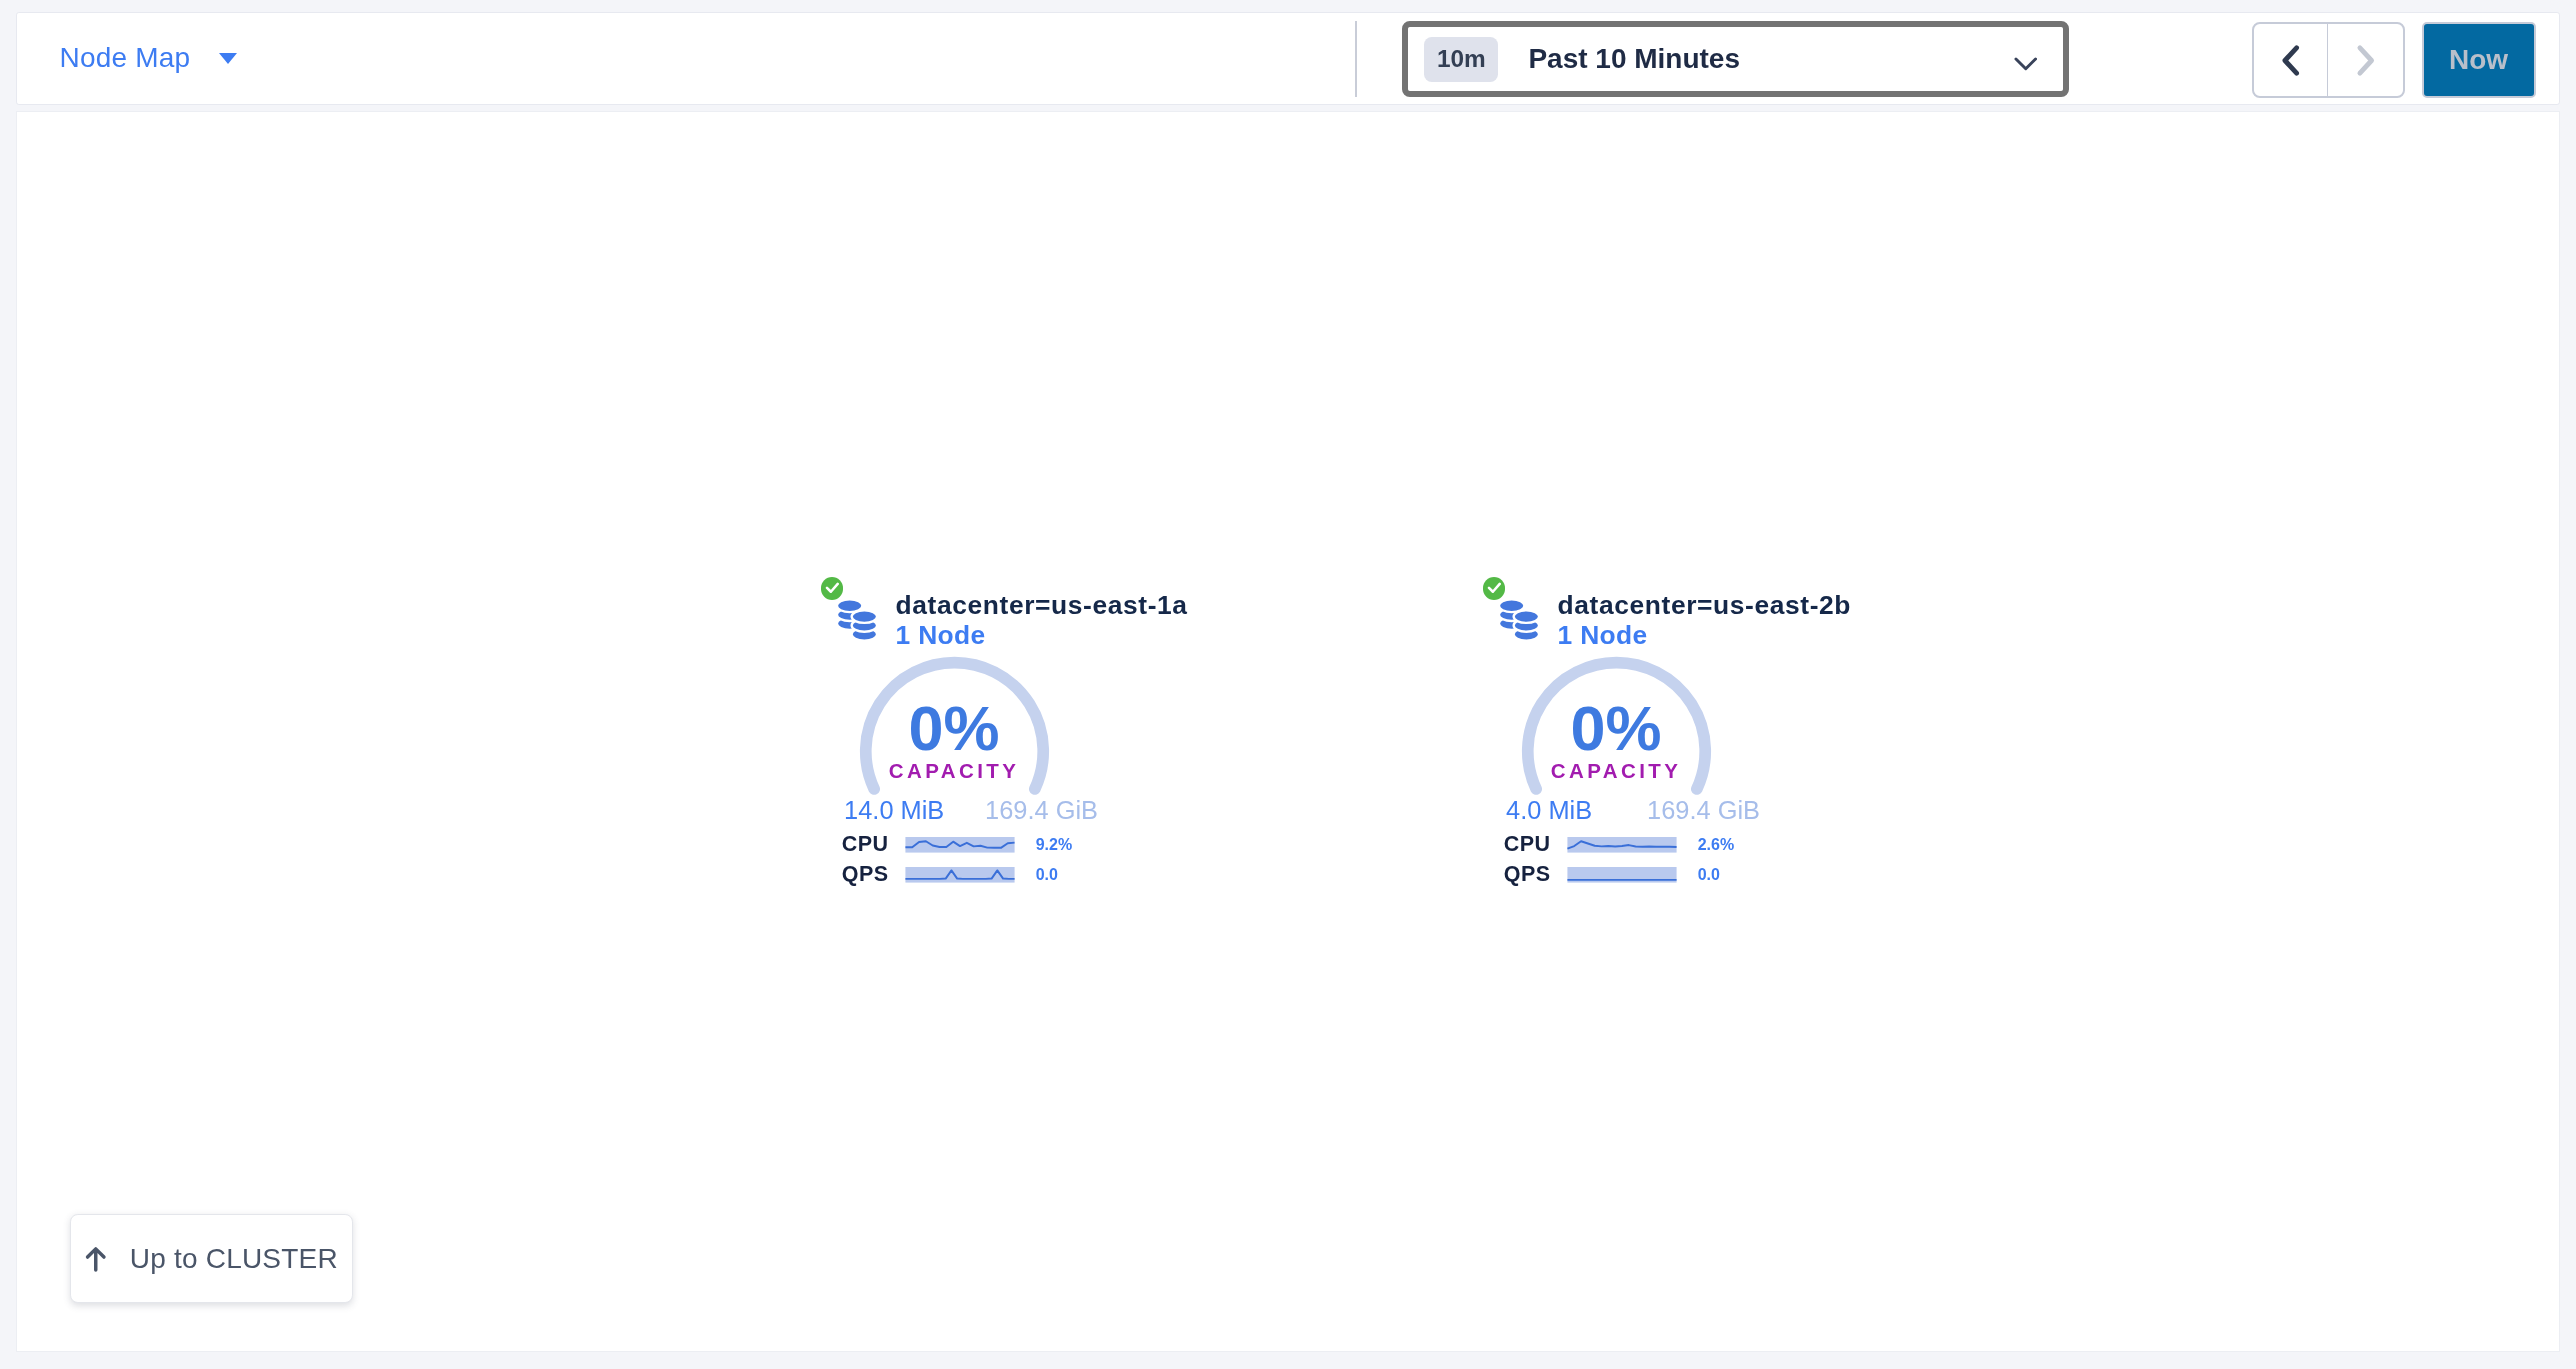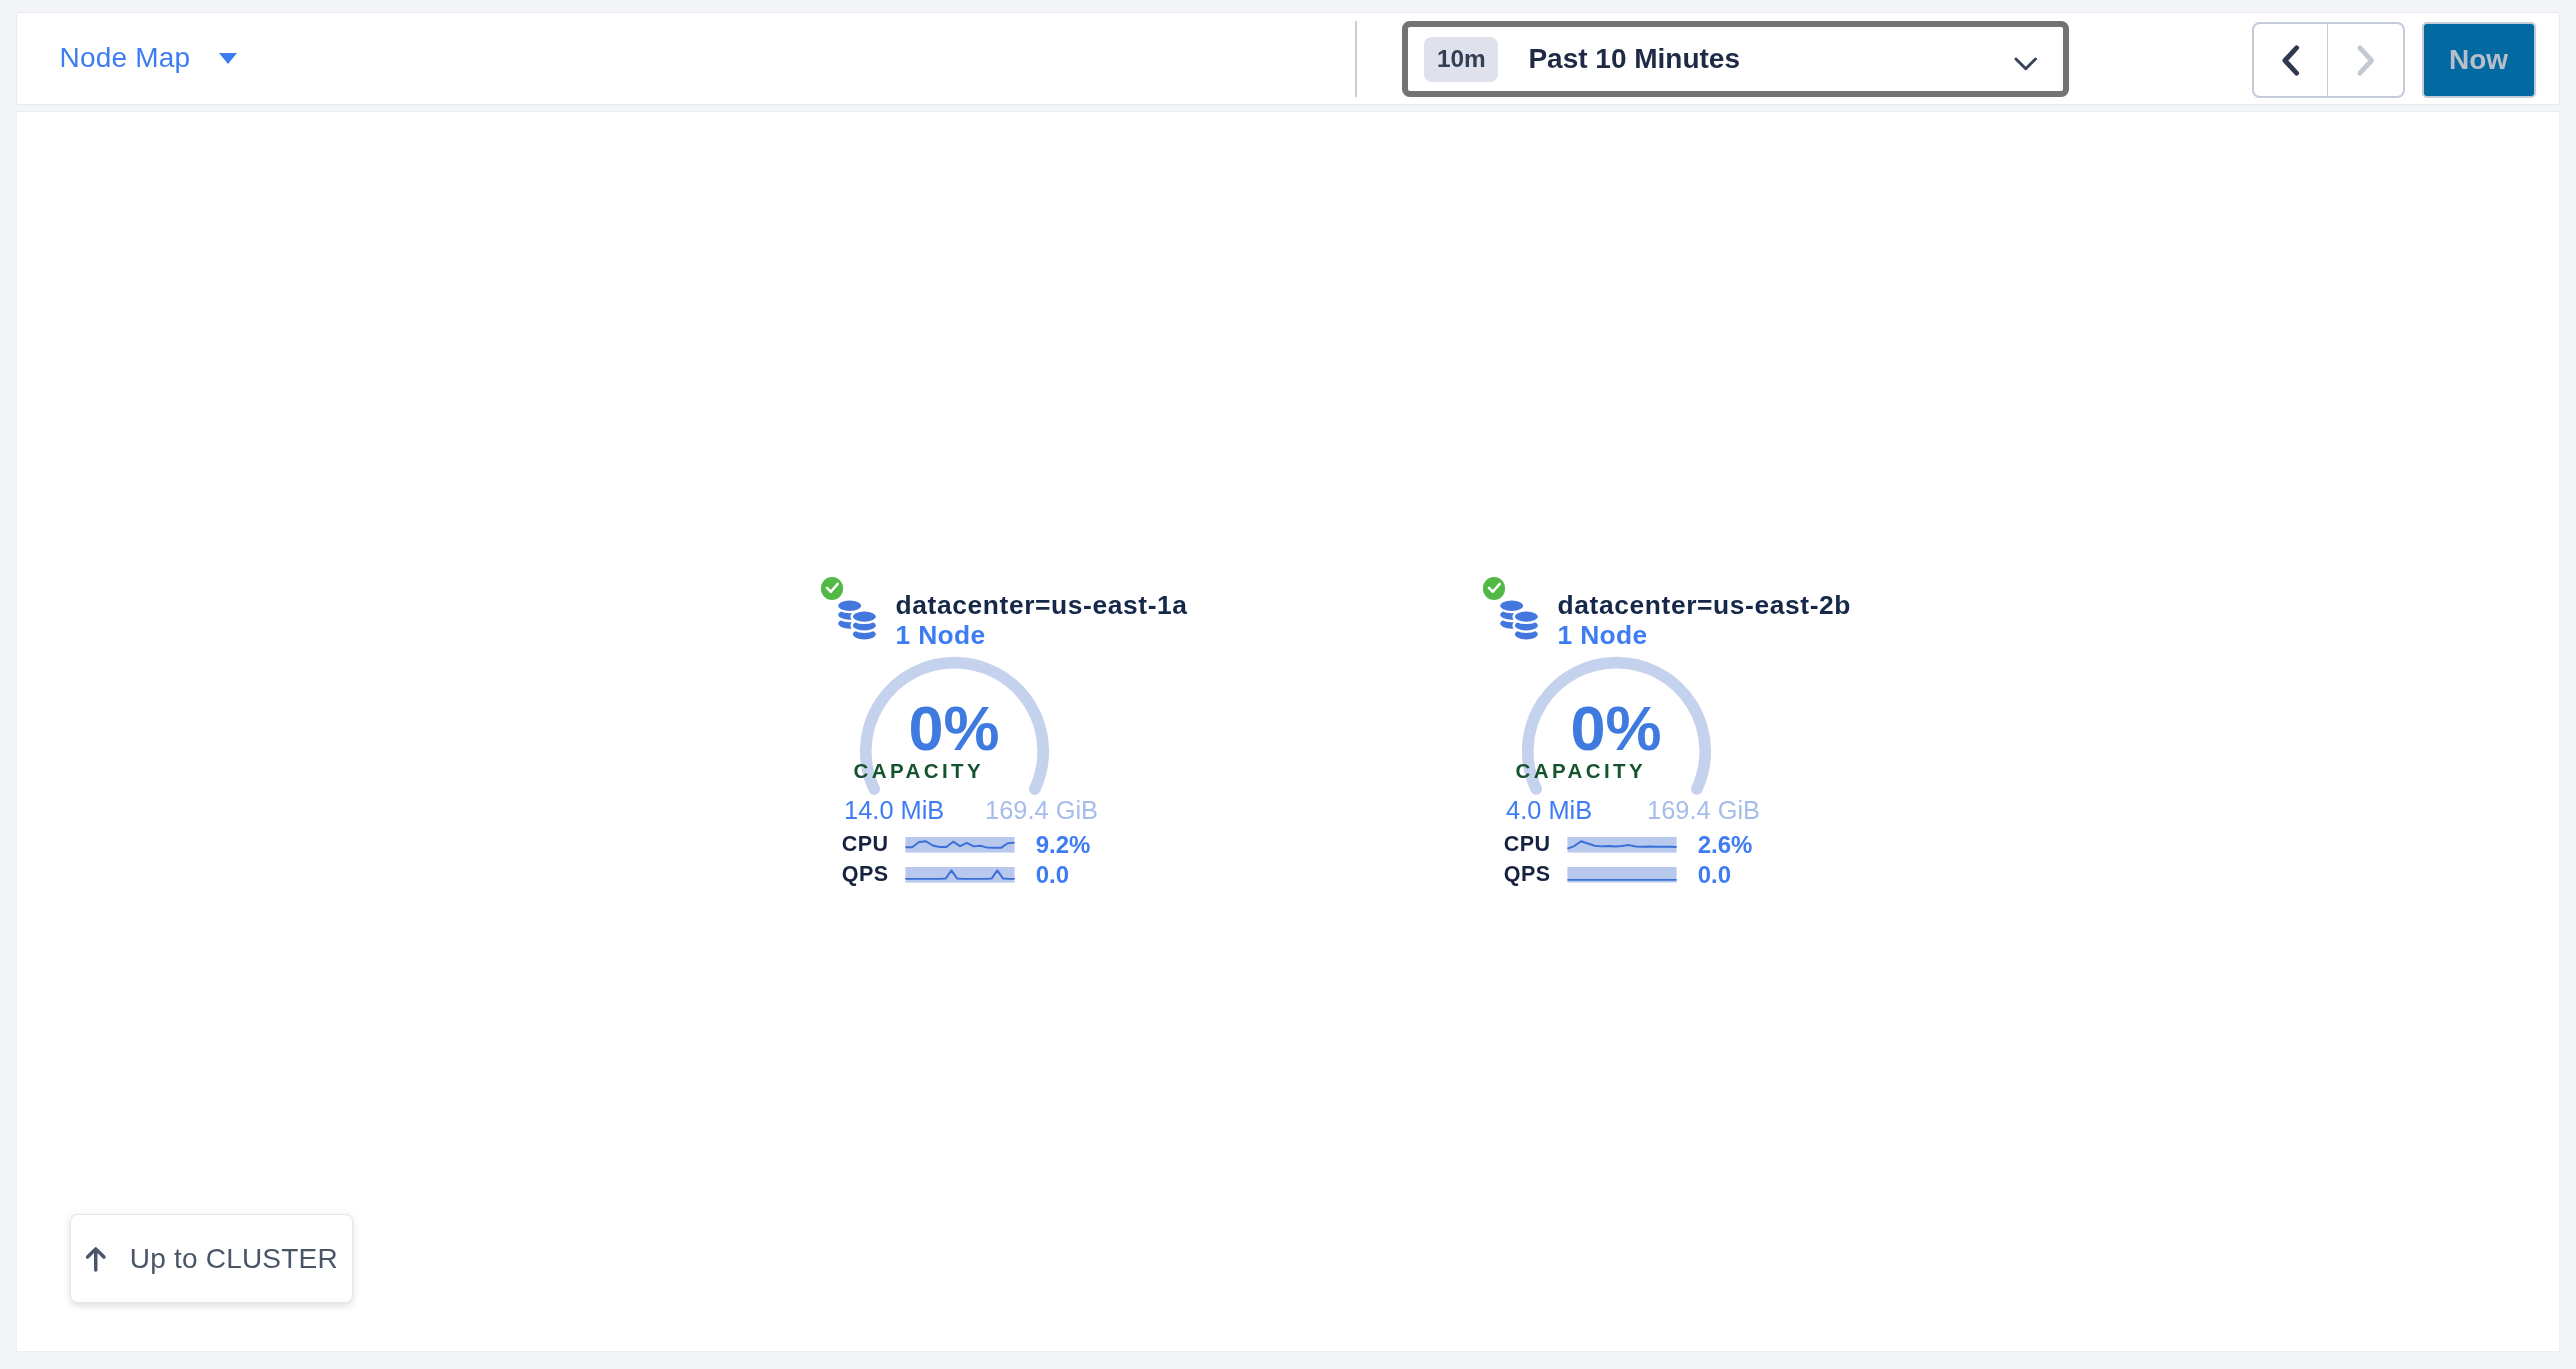--- a/index.html
+++ b/index.html
@@ -109,21 +109,21 @@
     position: absolute; left: 75px; top: 43px;
     font-size: 26.4px; font-weight: 700; color: #3d7cf2; letter-spacing: 0.3px;
   }
   .gauge-arc { position: absolute; left: 33px; top: 74px; }
   .gauge-pct {
     position: absolute; left: 33px; top: 115px; width: 201px;
     text-align: center; font-size: 63px; font-weight: 700; color: #3e7ae0;
   }
   .gauge-cap {
     position: absolute; left: 33px; top: 182px; width: 201px;
-    font-size: 20.5px; font-weight: 700; color: #14532d;
+    text-align: center; font-size: 20.5px; font-weight: 700; color: #a21caf;
     letter-spacing: 3.4px;
   }
   .range-row {
     position: absolute; left: 23.5px; right: 15.6px; top: 219px;
     display: flex; justify-content: space-between; align-items: baseline;
     font-size: 25.4px;
   }
   .range-used { color: #3d7cf2; }
   .range-total { color: #a6bdea; }
   .metric-row {
@@ -132,21 +132,21 @@
   }
   .metric-row.cpu { top: 259px; }
   .metric-row.qps { top: 289px; }
   .m-label {
     width: 68px; text-align: right;
     font-size: 21.5px; font-weight: 700; color: #16223f; letter-spacing: 0.5px;
   }
   .spark { margin-left: 16.6px; display: block; }
   .m-value {
     margin-left: 20.5px;
-    font-size: 24px; font-weight: 700; color: #3d7cf2;
+    font-size: 16px; font-weight: 700; color: #3d7cf2;
   }
 
   
   .up-btn {
     position: absolute; left: 53px; top: 1102px; width: 283px; height: 89px;
     background: #ffffff; border: 1px solid #e4e6eb; border-radius: 7.8px;
     box-shadow: 0 2.9px 7.8px rgba(70, 76, 100, 0.18);
     display: flex; align-items: center; justify-content: center; gap: 22px;
     cursor: pointer; font-family: "Liberation Sans", sans-serif;
   }

